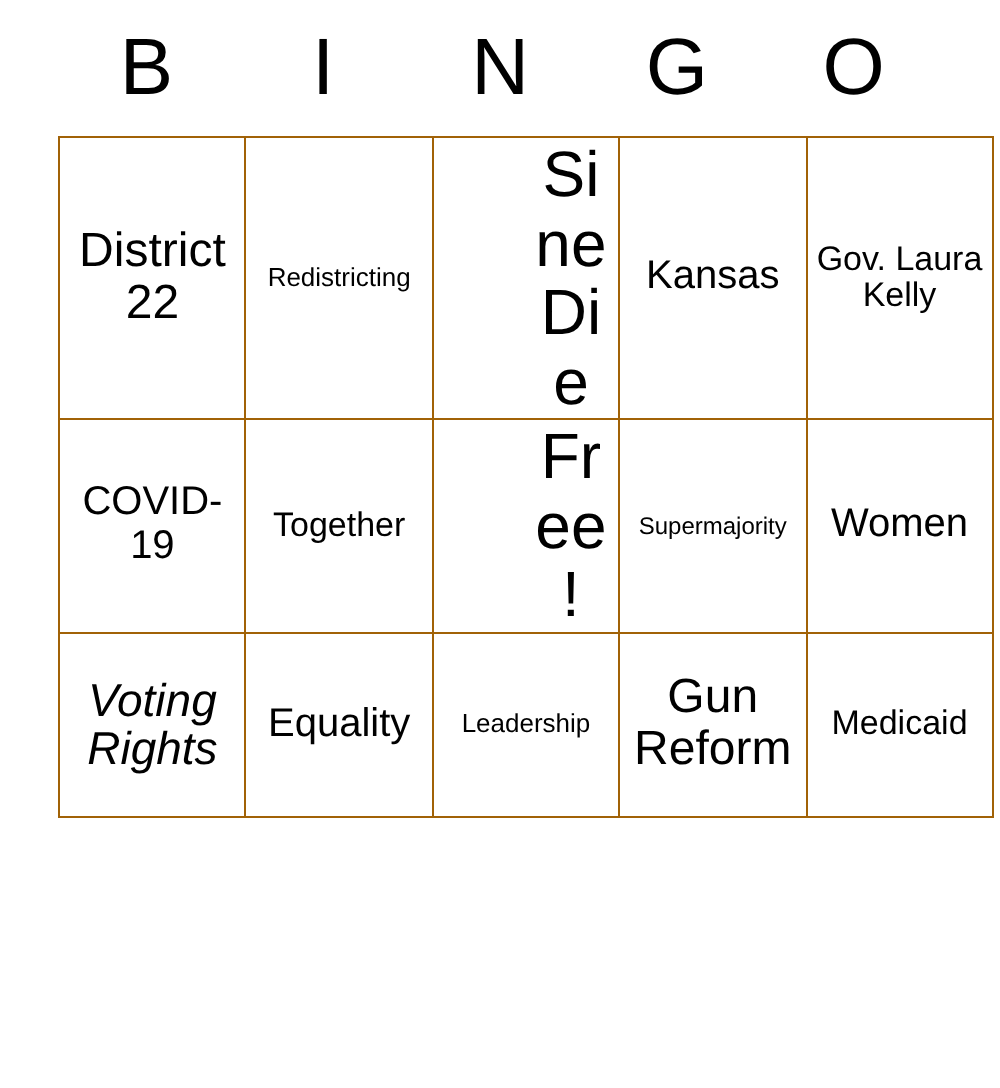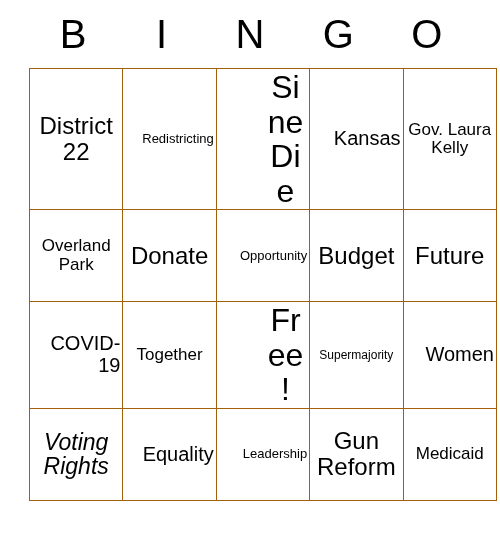--- a/index.html
+++ b/index.html
@@ -52,23 +52,23 @@
     word-wrap: break-word;
   }
   .cell-text {
     display: block;
     line-height: 1.08;
   }
   
   .fs-xxl { font-size: 32px; margin-left: 45px; }
   .fs-xl  { font-size: 23px; font-style: italic; }
   .fs-lg  { font-size: 24px; }
-  .fs-md  { font-size: 20px; text-align: right; }
+  .fs-md  { font-size: 20px; }
   .fs-sm  { font-size: 17px; }
-  .fs-xs  { font-size: 13px; text-align: right; }
+  .fs-xs  { font-size: 13px; }
   .fs-xxs { font-size: 12px; }
 </style>
 </head>
 <body>
 
 <div id="card">
 
   <div id="header-row">
     <div class="header-letter">B</div>
     <div class="header-letter">I</div>
@@ -87,37 +87,20 @@
             <span class="cell-text fs-xs">Redistricting</span>
           </td>
         <td>
             <span class="cell-text fs-xxl">Sine Die</span>
           </td>
         <td>
             <span class="cell-text fs-md">Kansas</span>
           </td>
         <td>
             <span class="cell-text fs-sm">Gov. Laura Kelly</span>
-          </td>
-      </tr>
-      <tr>
-        <td>
-            <span class="cell-text fs-sm">Overland Park</span>
-          </td>
-        <td>
-            <span class="cell-text fs-lg">Donate</span>
-          </td>
-        <td>
-            <span class="cell-text fs-xs">Opportunity</span>
-          </td>
-        <td>
-            <span class="cell-text fs-lg">Budget</span>
-          </td>
-        <td>
-            <span class="cell-text fs-lg">Future</span>
           </td>
       </tr>
       <tr>
         <td>
             <span class="cell-text fs-md">COVID-19</span>
           </td>
         <td>
             <span class="cell-text fs-sm">Together</span>
           </td>
         <td>

